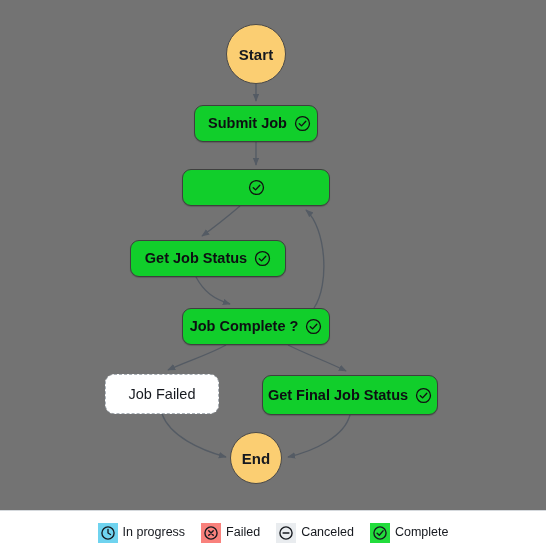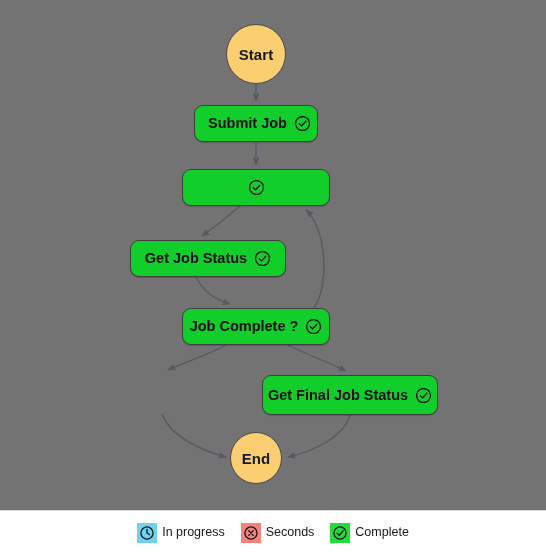--- a/index.html
+++ b/index.html
@@ -173,20 +173,23 @@
   </div>
 
   <div class="node node-task" style="left:182px; top:308px; width:148px; height:37px;">
     <span class="node-label">Job Complete ?</span>
     <svg class="status-check" viewBox="0 0 20 20">
       <circle cx="10" cy="10" r="8.2" fill="none" stroke="#111" stroke-width="1.5"></circle>
       <path d="M6.2,10.2 L8.9,12.8 L13.9,7.4" fill="none" stroke="#111" stroke-width="1.6" stroke-linecap="round" stroke-linejoin="round"></path>
     </svg>
   </div>
 
+  <div class="node node-inactive" style="left:105px; top:374px; width:114px; height:40px;">
+    <span class="node-label">Job Failed</span>
+  </div>
 
   <div class="node node-terminal" style="left:230px; top:432px; width:52px; height:52px;">
     <span class="node-label">End</span>
   </div>
 
   <div class="node node-task" style="left:262px; top:375px; width:176px; height:40px;">
     <span class="node-label">Get Final Job Status</span>
     <svg class="status-check" viewBox="0 0 20 20">
       <circle cx="10" cy="10" r="8.2" fill="none" stroke="#111" stroke-width="1.5"></circle>
       <path d="M6.2,10.2 L8.9,12.8 L13.9,7.4" fill="none" stroke="#111" stroke-width="1.6" stroke-linecap="round" stroke-linejoin="round"></path>
@@ -207,24 +210,33 @@
     <span class="legend-text">In progress</span>
   </div>
 
   <div class="legend-item">
     <span class="legend-swatch" style="background:#F9817C;">
       <svg width="16" height="16" viewBox="0 0 20 20">
         <circle cx="10" cy="10" r="7.6" fill="none" stroke="#16191f" stroke-width="1.7"></circle>
         <path d="M7.2,7.2 L12.8,12.8 M12.8,7.2 L7.2,12.8" fill="none" stroke="#16191f" stroke-width="1.8" stroke-linecap="round"></path>
       </svg>
     </span>
-    <span class="legend-text">Seconds</span>
-  </div>
-
-
+    <span class="legend-text">Failed</span>
+  </div>
+
+
+  <div class="legend-item">
+    <span class="legend-swatch" style="background:#E9ECEF;">
+      <svg width="16" height="16" viewBox="0 0 20 20">
+        <circle cx="10" cy="10" r="7.6" fill="none" stroke="#16191f" stroke-width="1.7"></circle>
+        <path d="M6.4,10 L13.6,10" fill="none" stroke="#16191f" stroke-width="1.8" stroke-linecap="round"></path>
+      </svg>
+    </span>
+    <span class="legend-text">Canceled</span>
+  </div>
 
   <div class="legend-item">
     <span class="legend-swatch" style="background:#22DD3C;">
       <svg width="16" height="16" viewBox="0 0 20 20">
         <circle cx="10" cy="10" r="7.6" fill="none" stroke="#16191f" stroke-width="1.7"></circle>
         <path d="M6.4,10.2 L9.1,12.9 L13.8,7.3" fill="none" stroke="#16191f" stroke-width="1.8" stroke-linecap="round" stroke-linejoin="round"></path>
       </svg>
     </span>
     <span class="legend-text">Complete</span>
   </div>

